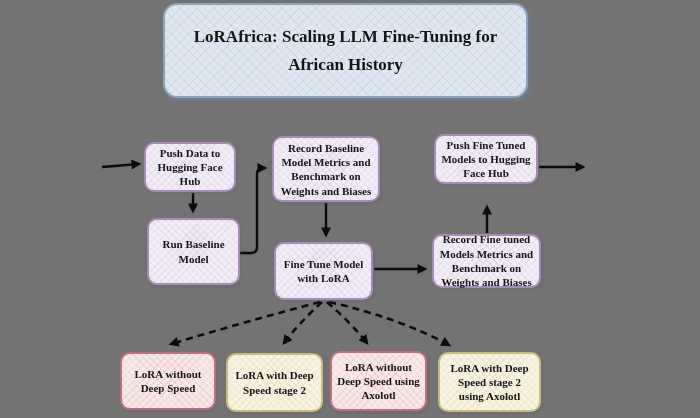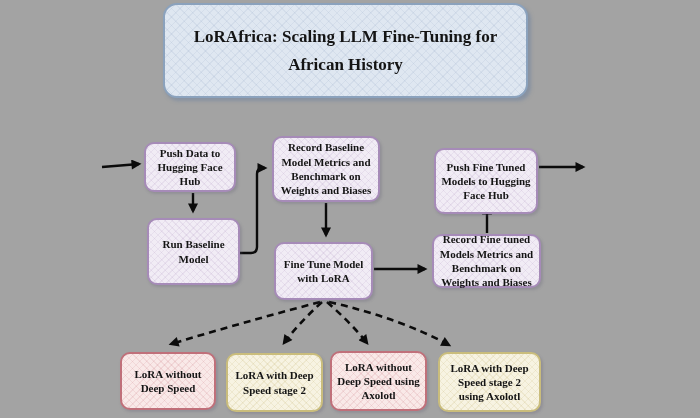--- a/index.html
+++ b/index.html
@@ -1,20 +1,20 @@
 <!DOCTYPE html>
 <html style="--purple_fill: #f1ecf5; --purple_border: #a68bb8; --pink_fill: #f9e9e8; --pink_border: #c0707a; --cream_fill: #f7f3e2; --cream_border: #cabd7c; --title_fill: #dfe7f1; --title_border: #8ba2bd; --arrow: #0b0b0b;"><head>
 <meta charset="utf-8">
 <style>
   html, body { margin: 0; padding: 0; background: #ffffff; }
   .canvas {
     position: relative;
     width: 700px;
     height: 418px;
-    background: #a3a3a3;
+    background: #737373;
     overflow: hidden;
     font-family: "Liberation Serif", "DejaVu Serif", serif;
   }
   svg.edges {
     position: absolute;
     left: 0; top: 0;
     width: 700px; height: 418px;
   }
   svg.edges path.solid {
     fill: none;
@@ -108,28 +108,28 @@
 African History</span>
   </div>
 
 
   <div class="node purple" style="left:144px; top:142px; width:92px; height:50px;">
     <span class="lbl">Push Data to
 Hugging Face
 Hub</span>
   </div>
 
-  <div class="node purple" style="left:272px; top:136px; width:108px; height:66px;">
+  <div class="node purple" style="left:272px; top:136px; width:108px; height:66px;align-items:flex-end;">
     <span class="lbl">Record Baseline
 Model Metrics and
 Benchmark on
 Weights and Biases</span>
   </div>
 
-  <div class="node purple" style="left:434px; top:148px; width:104px; height:66px;">
+  <div class="node purple" style="left:434px; top:134px; width:104px; height:50px;">
     <span class="lbl">Push Fine Tuned
 Models to Hugging
 Face Hub</span>
   </div>
 
 
   <div class="node purple" style="left:274px; top:242px; width:99px; height:58px;">
     <span class="lbl">Fine Tune Model
 with LoRA</span>
   </div>

